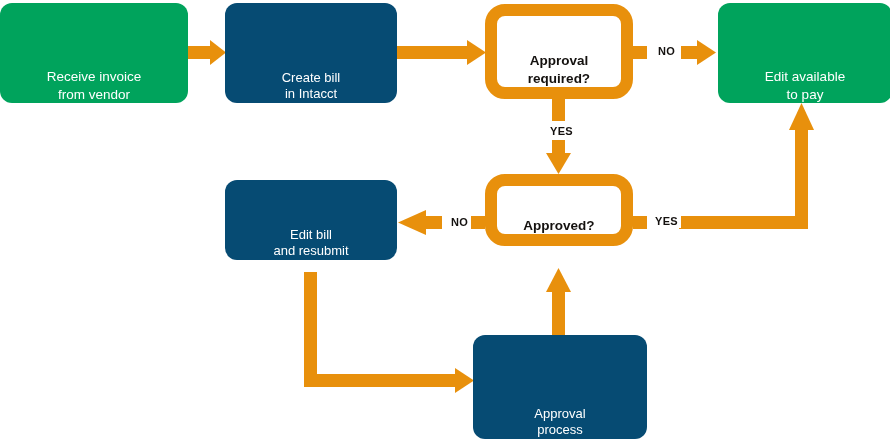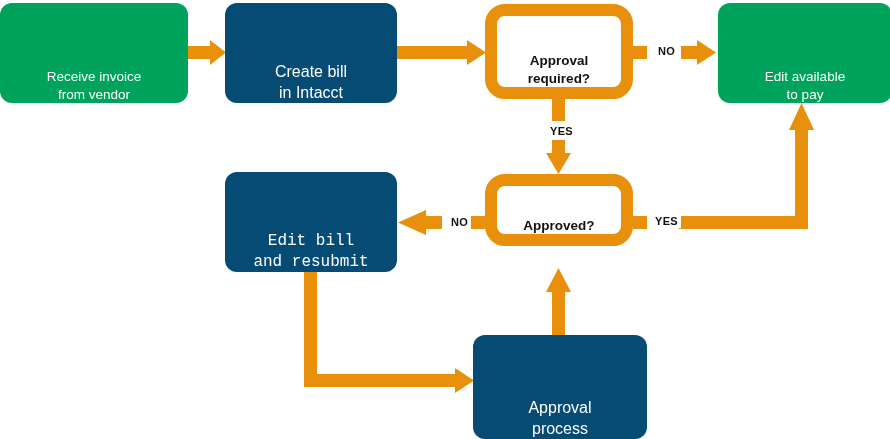--- a/index.html
+++ b/index.html
@@ -36,21 +36,21 @@
   }
   .node-green {
     background: #00a35c;
     color: #ffffff;
     font-size: 13.5px;
     font-weight: 400;
   }
   .node-navy {
     background: #064b73;
     color: #ffffff;
-    font-size: 16px;
+    font-size: 13px;
     font-weight: 400;
   }
   .node-decision {
     background: #ffffff;
     border: 12px solid #e8900c;
     border-radius: 20px;
     color: #14110f;
     font-size: 13.5px;
     font-weight: 700;
   }
@@ -137,21 +137,21 @@
   <div class="node node-decision" style="left:485px; top:4px; width:148px; height:95px;">
     <span class="node-label">Approval
 required?</span>
   </div>
 
   <div class="node node-green" style="left:718px; top:3px; width:174px; height:100px;">
     <span class="node-label">Edit available
 to pay</span>
   </div>
 
-  <div class="node node-navy" style="left:225px; top:172px; width:172px; height:100px;font-family:Liberation Mono, monospace;">
+  <div class="node node-navy" style="left:225px; top:180px; width:172px; height:80px;">
     <span class="node-label">Edit bill
 and resubmit</span>
   </div>
 
   <div class="node node-decision" style="left:485px; top:174px; width:148px; height:72px;">
     <span class="node-label">Approved?</span>
   </div>
 
   <div class="node node-navy" style="left:473px; top:335px; width:174px; height:104px;">
     <span class="node-label">Approval

